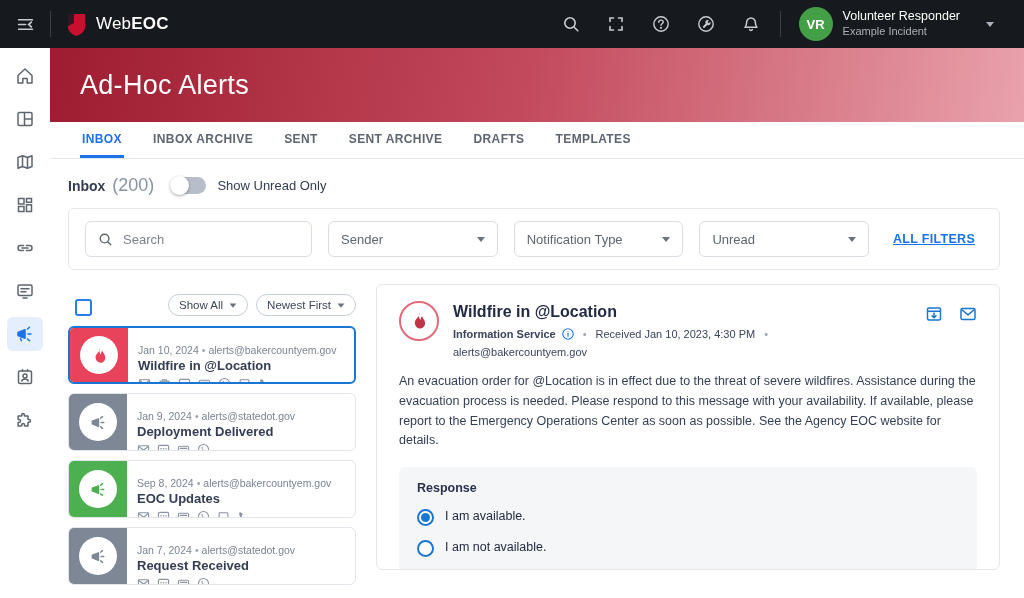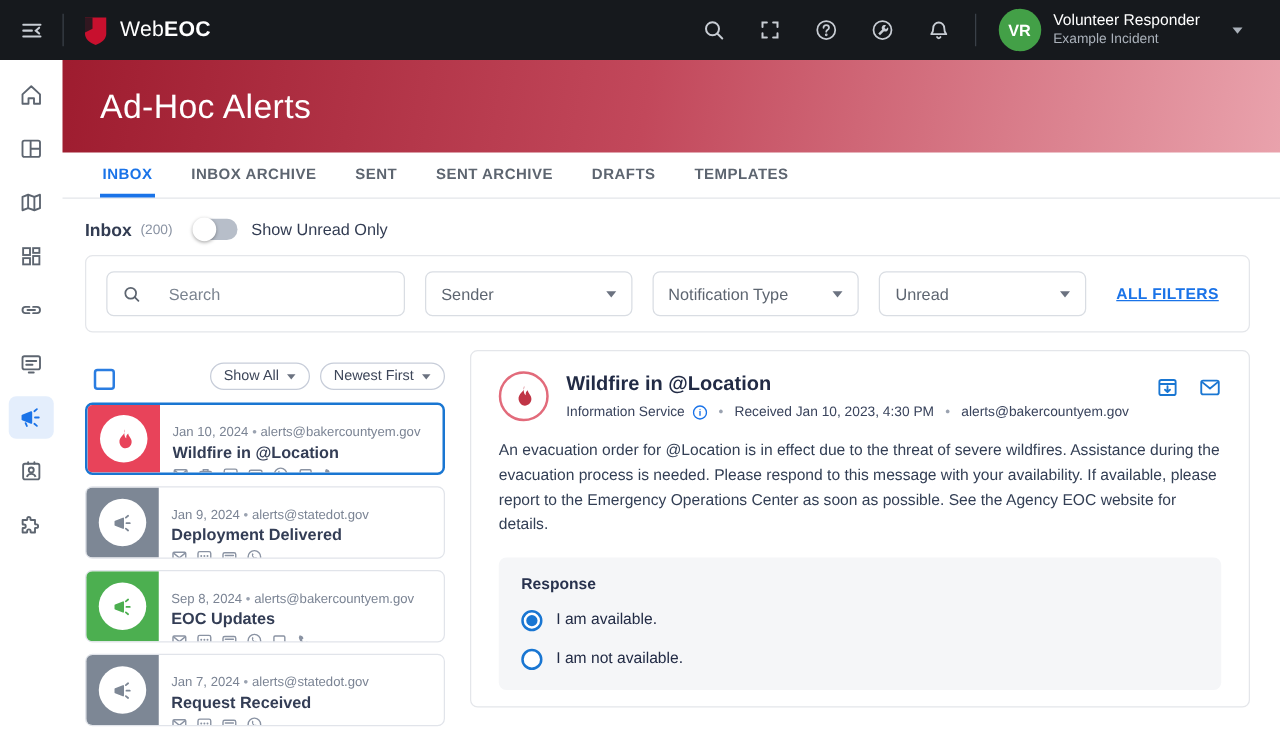--- a/index.html
+++ b/index.html
@@ -44,30 +44,30 @@
   .tabbar { height:37px; flex:none; border-bottom:1px solid #e4e6ea; display:flex; gap:27px; padding-left:30px; }
   .tab { font-size:12px; font-weight:700; letter-spacing:.4px; color:#5d6570; display:flex; align-items:center;
     border-bottom:3px solid transparent; padding:0 2px; cursor:pointer; }
   .tab.active { color:#1a73e8; border-bottom-color:#1a73e8; }
 
   .content { flex:1; padding:0 24px 0 18px; min-height:0; }
 
   
   .inbox-row { margin:16px 0 12px; display:flex; align-items:center; }
   .inbox-label { font-size:14px; font-weight:700; color:#323c52; }
-  .inbox-count { font-size:11px; color:#8a93a3; margin-left:7px; }
+  .inbox-count { font-size:18px; color:#8a93a3; margin-left:7px; }
   .toggle { width:34px; height:17px; background:#b7bec9; border-radius:9px; margin:0 11px 0 18px;
     position:relative; cursor:pointer; }
   .toggle-knob { width:19px; height:19px; border-radius:50%; background:#fff; position:absolute; left:-2px; top:-1px;
     box-shadow:0 1px 3px rgba(0,0,0,.35); }
   .toggle-label { font-size:13px; color:#323c52; }
 
   
   .filter-card { border:1px solid #e4e6ea; border-radius:6px; padding:12px 16px; display:flex; gap:16px; align-items:center; background:#fff; }
-  .search-box { flex:1.4; height:36px; border:1px solid #d9dde3; border-radius:6px; display:flex; align-items:center; padding:0 12px; gap:22px; }
+  .search-box { flex:1.4; height:36px; border:1px solid #d9dde3; border-radius:6px; display:flex; align-items:center; padding:0 12px; gap:10px; }
   .search-box svg { width:15px; height:15px; color:#5d6570; flex:none; }
   .search-box input { border:none; outline:none; flex:1; font-size:13px; color:#323c52; font-family:inherit; min-width:0; }
   .search-box input::placeholder { color:#7a838f; }
   .select { flex:1; height:36px; border:1px solid #d9dde3; border-radius:6px; display:flex; align-items:center;
     justify-content:space-between; padding:0 12px; cursor:pointer; }
   .select-label { font-size:13px; color:#5d6570; }
   .sel-caret { width:0; height:0; border-left:4.5px solid transparent; border-right:4.5px solid transparent; border-top:5px solid #6b7280; }
   .all-filters { font-size:12.5px; font-weight:700; letter-spacing:.3px; color:#1a73e8; white-space:nowrap; margin:0 8px; cursor:pointer;text-decoration:underline; }
 
   
@@ -96,21 +96,21 @@
 
   
   .detail-card { flex:1; border:1px solid #e4e6ea; border-radius:6px; padding:16px 22px; height:286px; overflow:hidden; background:#fff; }
   .detail-header { display:flex; gap:14px; align-items:flex-start; }
   .detail-avatar { width:40px; height:40px; border-radius:50%; border:2px solid #e26b7b; flex:none;
     display:flex; align-items:center; justify-content:center; color:#c03546; }
   .detail-avatar svg { width:20px; height:20px; }
   .detail-titles { flex:1; min-width:0; padding-top:2px; }
   .detail-title { font-size:16px; font-weight:700; color:#222b45; margin-bottom:7px; }
   .detail-meta { font-size:11px; color:#39435c; display:flex; align-items:center; flex-wrap:wrap; gap:6px; }
-  .detail-meta .svc { font-weight:400; }
+  .detail-meta .svc { font-weight:700; }
   .info-icon { width:12px; height:12px; display:flex; color:#1a73e8; cursor:pointer; }
   .info-icon svg { width:100%; height:100%; }
   .detail-actions { display:flex; gap:16px; color:#1976d2; padding-top:4px; }
   .action-icon { width:18px; height:18px; cursor:pointer; display:flex; }
   .action-icon svg { width:100%; height:100%; }
   .detail-body { font-size:12.5px; color:#333f55; line-height:1.58; margin:14px 0 16px; }
   .response-panel { background:#f5f6f8; border-radius:6px; padding:14px 18px 16px; }
   .response-label { font-size:12.5px; font-weight:600; color:#28324e; }
   .radio-row { margin-top:14px; display:flex; gap:11px; cursor:pointer; }
   .radio { width:17px; height:17px; border-radius:50%; border:2px solid #1976d2; background:#fff; flex:none;

